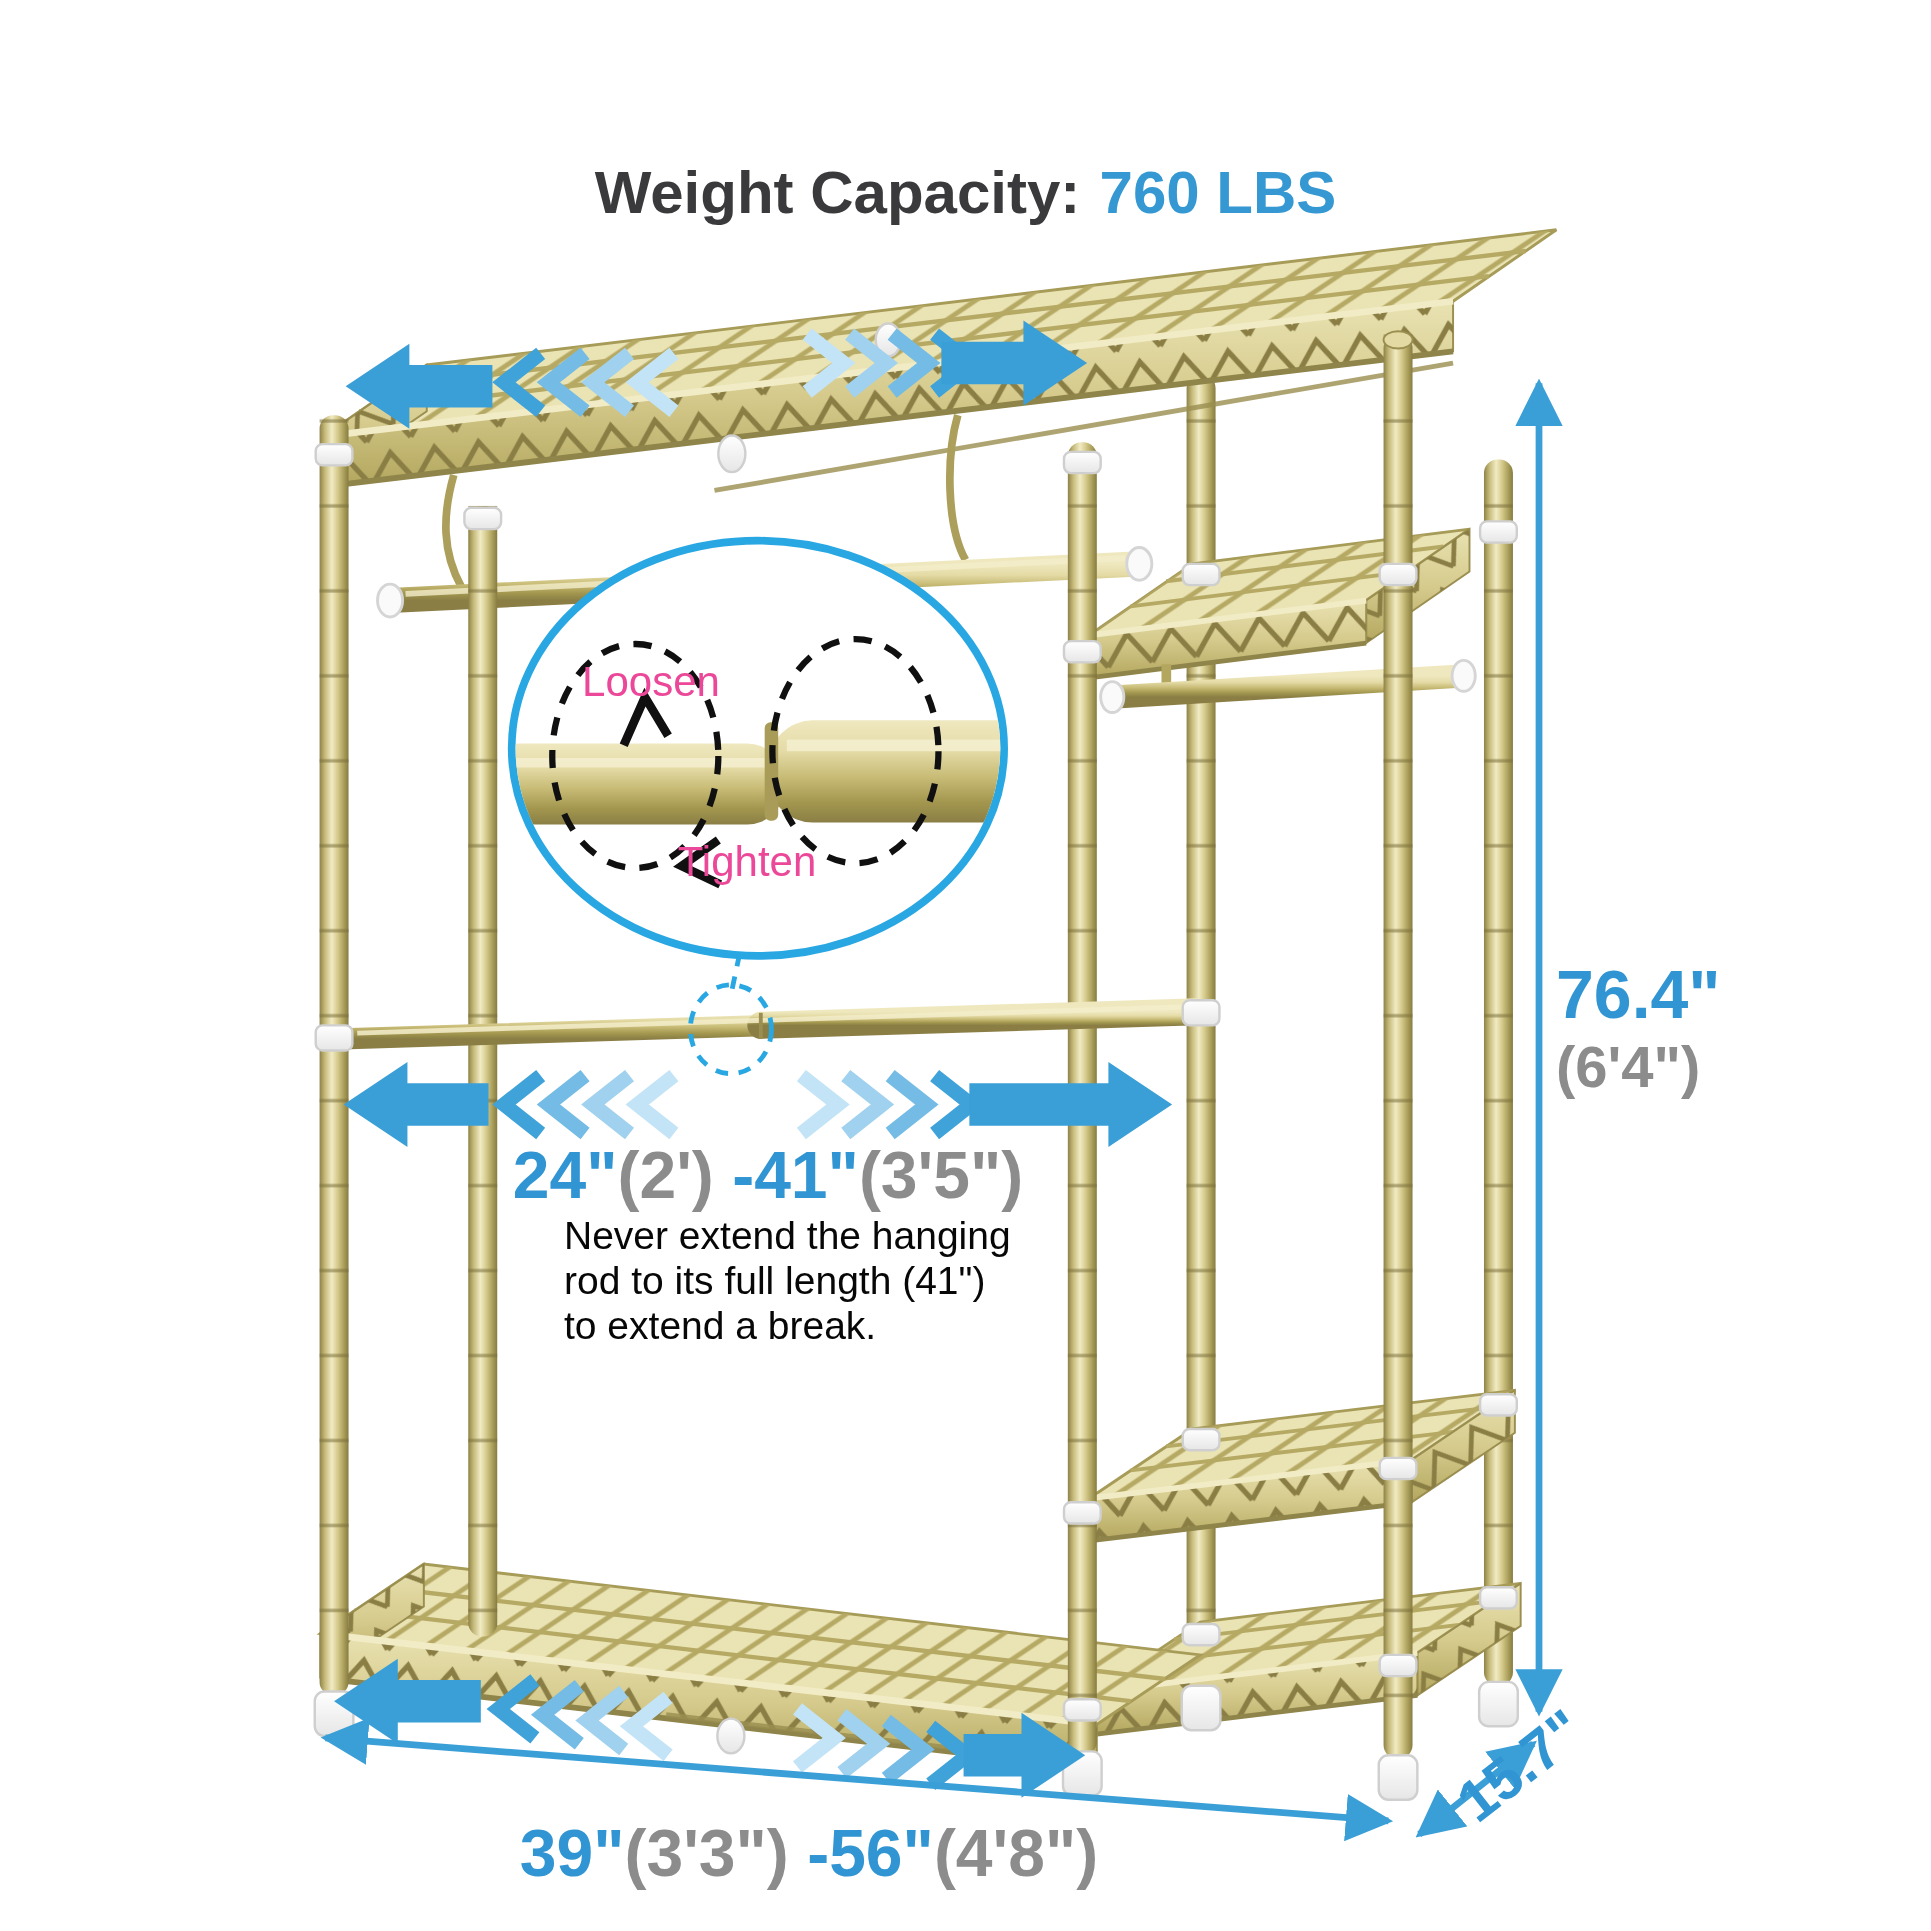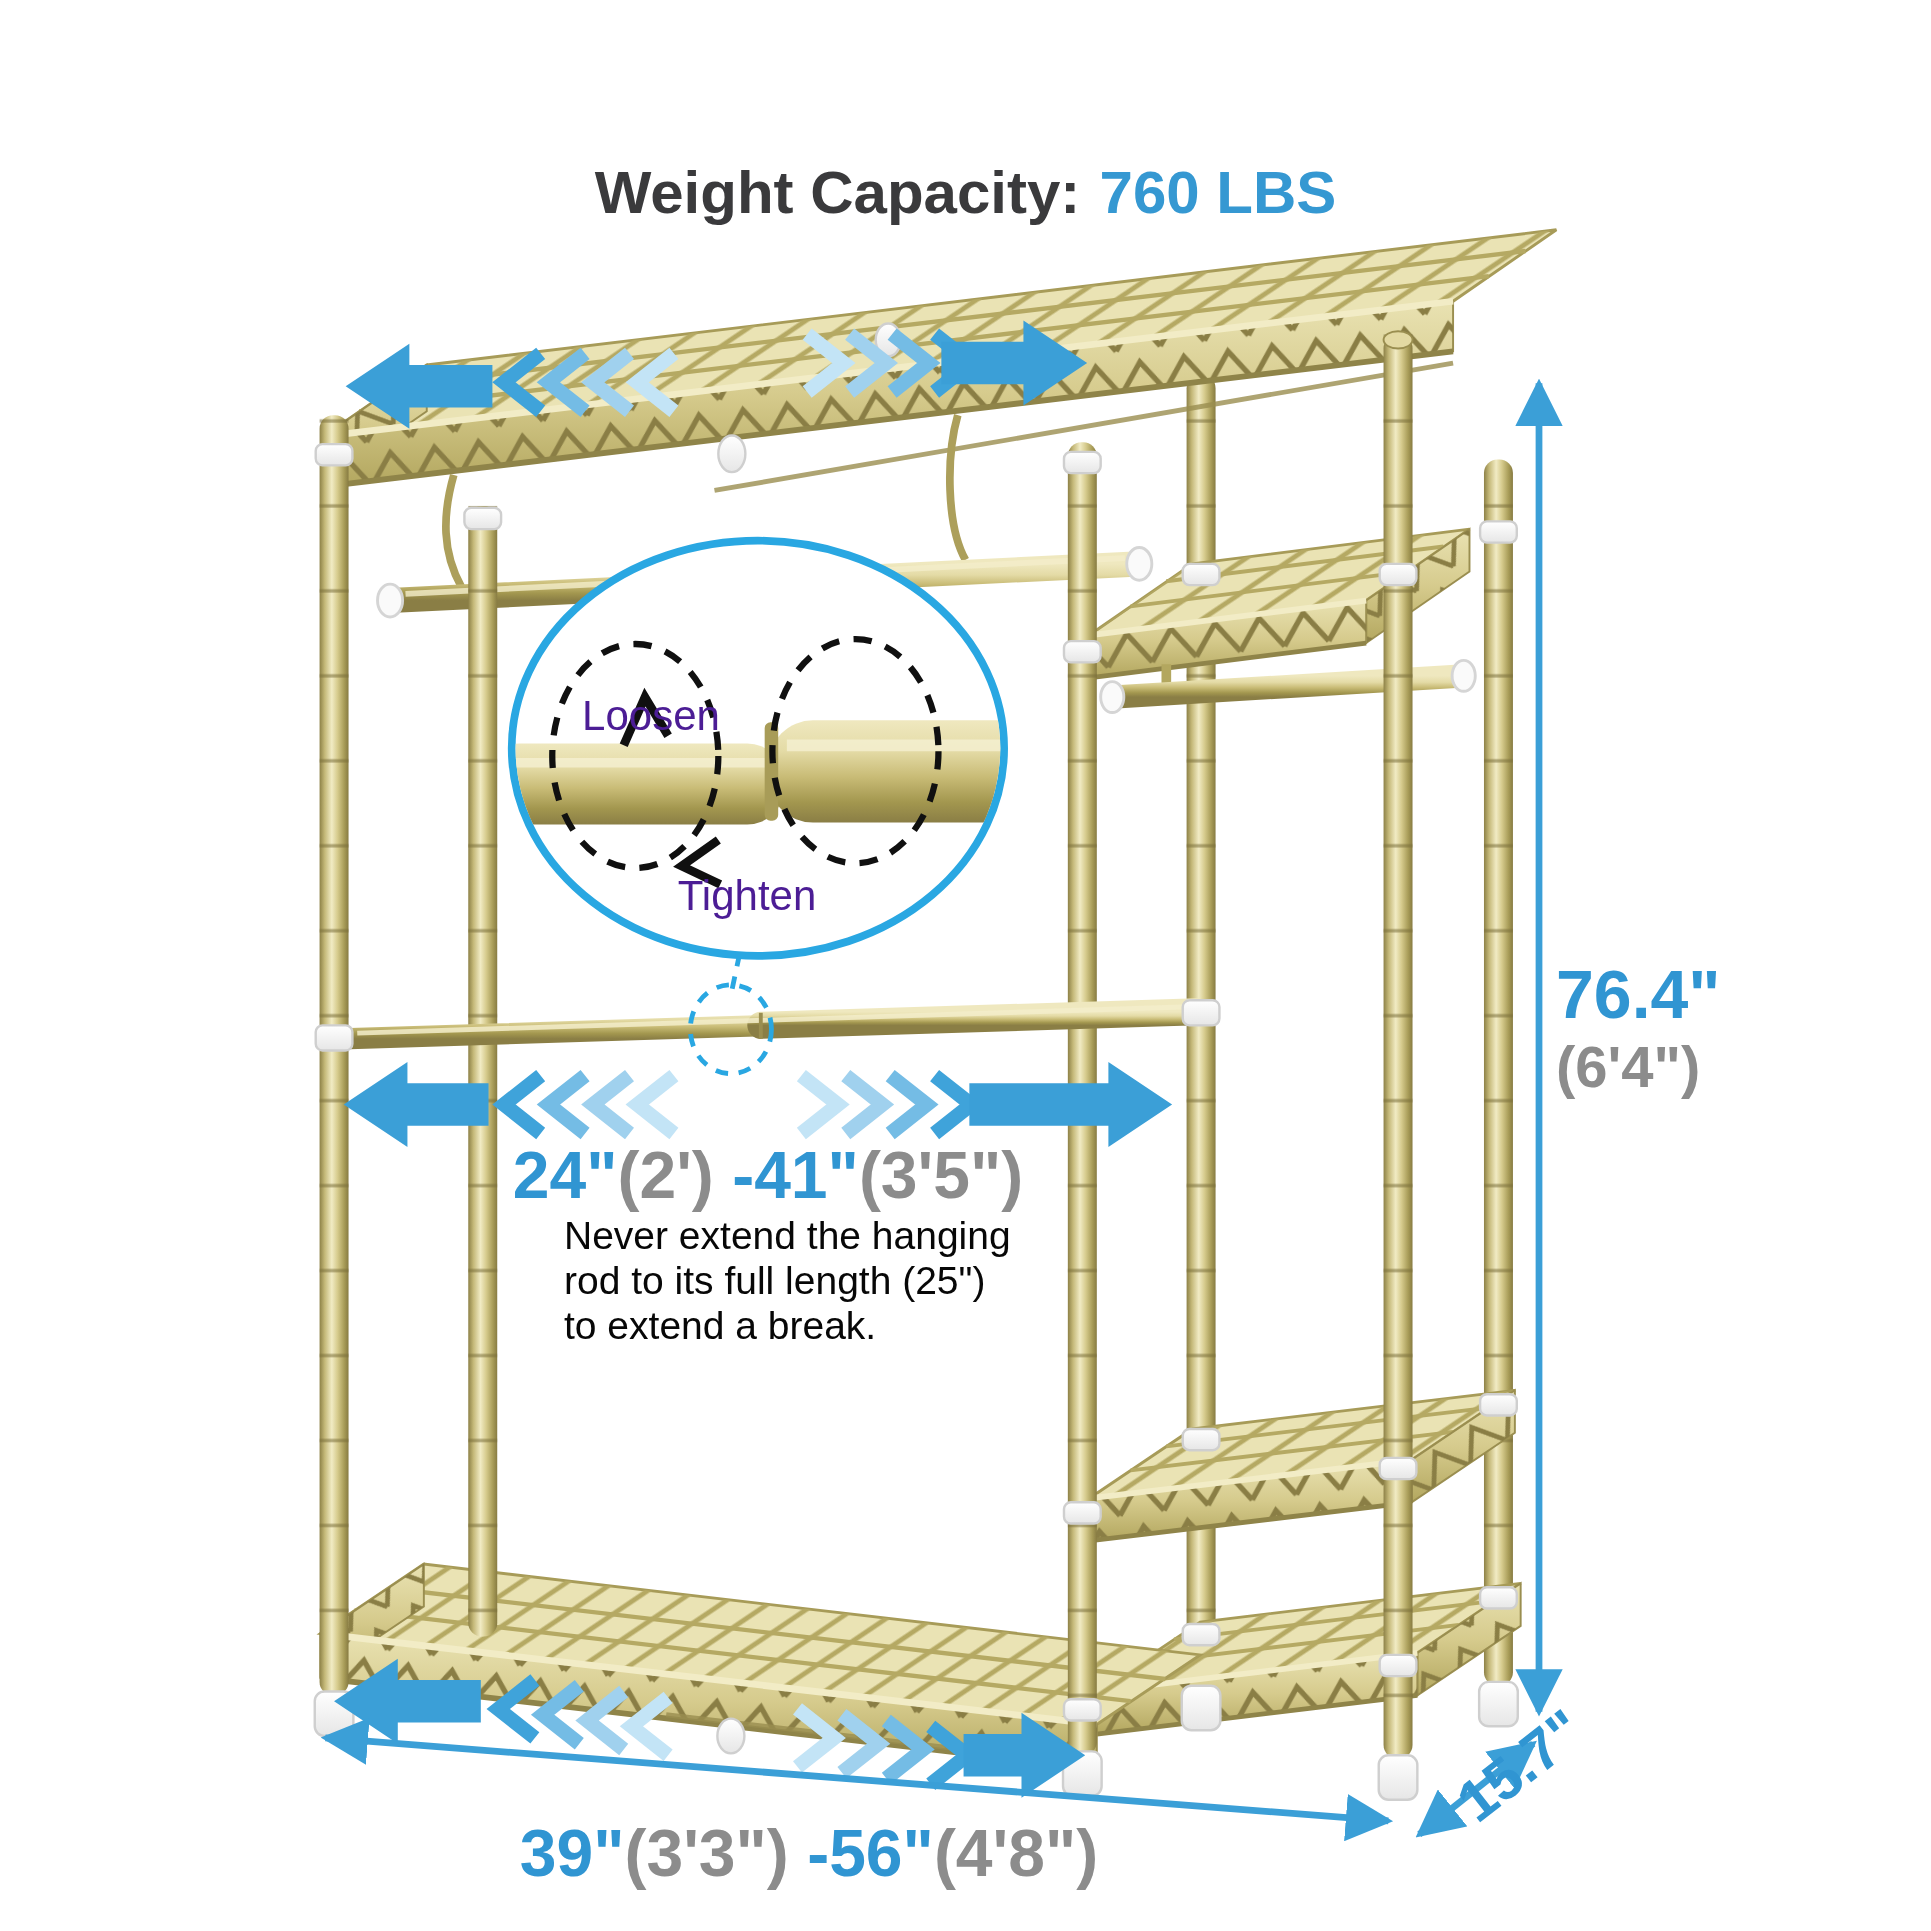--- a/index.html
+++ b/index.html
@@ -13,21 +13,21 @@
   .subtitle .val{color:#3598d2;margin-left:19.3px;}
   .lbl{position:absolute;font-weight:bold;color:#3095d2;white-space:nowrap;}
   .lbl .alt{color:#8c8c8c;}
   .range-label{left:768px;top:1137px;transform:translateX(-50%);font-size:66px;}
   .width-label{left:809px;top:1815px;transform:translateX(-50%);font-size:66px;}
   .height-label{left:1556px;top:960px;font-size:68px;line-height:1.0;}
   .height-label .alt{display:block;font-size:58px;margin-top:9.7px;}
   .depth-label{left:1444px;top:1782px;font-size:58px;transform:rotate(-38deg);transform-origin:0 0;}
   .warning{position:absolute;left:564px;top:1213px;width:579px;font-size:39px;font-weight:normal;
            color:#070707;line-height:45px;}
-  .inset-label{position:absolute;transform:translateX(-50%);font-size:42px;font-weight:500;color:#4c1d95;margin-top:34px;}
+  .inset-label{position:absolute;transform:translateX(-50%);font-size:42px;font-weight:500;color:#ec4899;}
   .loosen{left:651px;top:658px;}
   .tighten{left:747px;top:838px;}
 </style>
 </head>
 <body>
 
 <div id="stage">
 
 <svg id="rack-svg" width="1931" height="1931" viewBox="0 0 2000 2000">
   <defs>
@@ -295,21 +295,21 @@
 <div class="inset-label loosen">Loosen</div>
 <div class="inset-label tighten">Tighten</div>
 
 <div class="lbl range-label">
   <span>24"</span><span class="alt">(2')</span>
   <span>-41"</span><span class="alt">(3'5")</span>
 </div>
 
 <div class="warning">
   <div>Never extend the hanging</div>
-  <div>rod to its full length (25")</div>
+  <div>rod to its full length (41")</div>
   <div>to extend a break.</div>
 </div>
 
 <div class="lbl height-label">
   <span>76.4"</span>
   <span class="alt">(6'4")</span>
 </div>
 
 <div class="lbl width-label">
   <span>39"</span><span class="alt">(3'3")</span>

